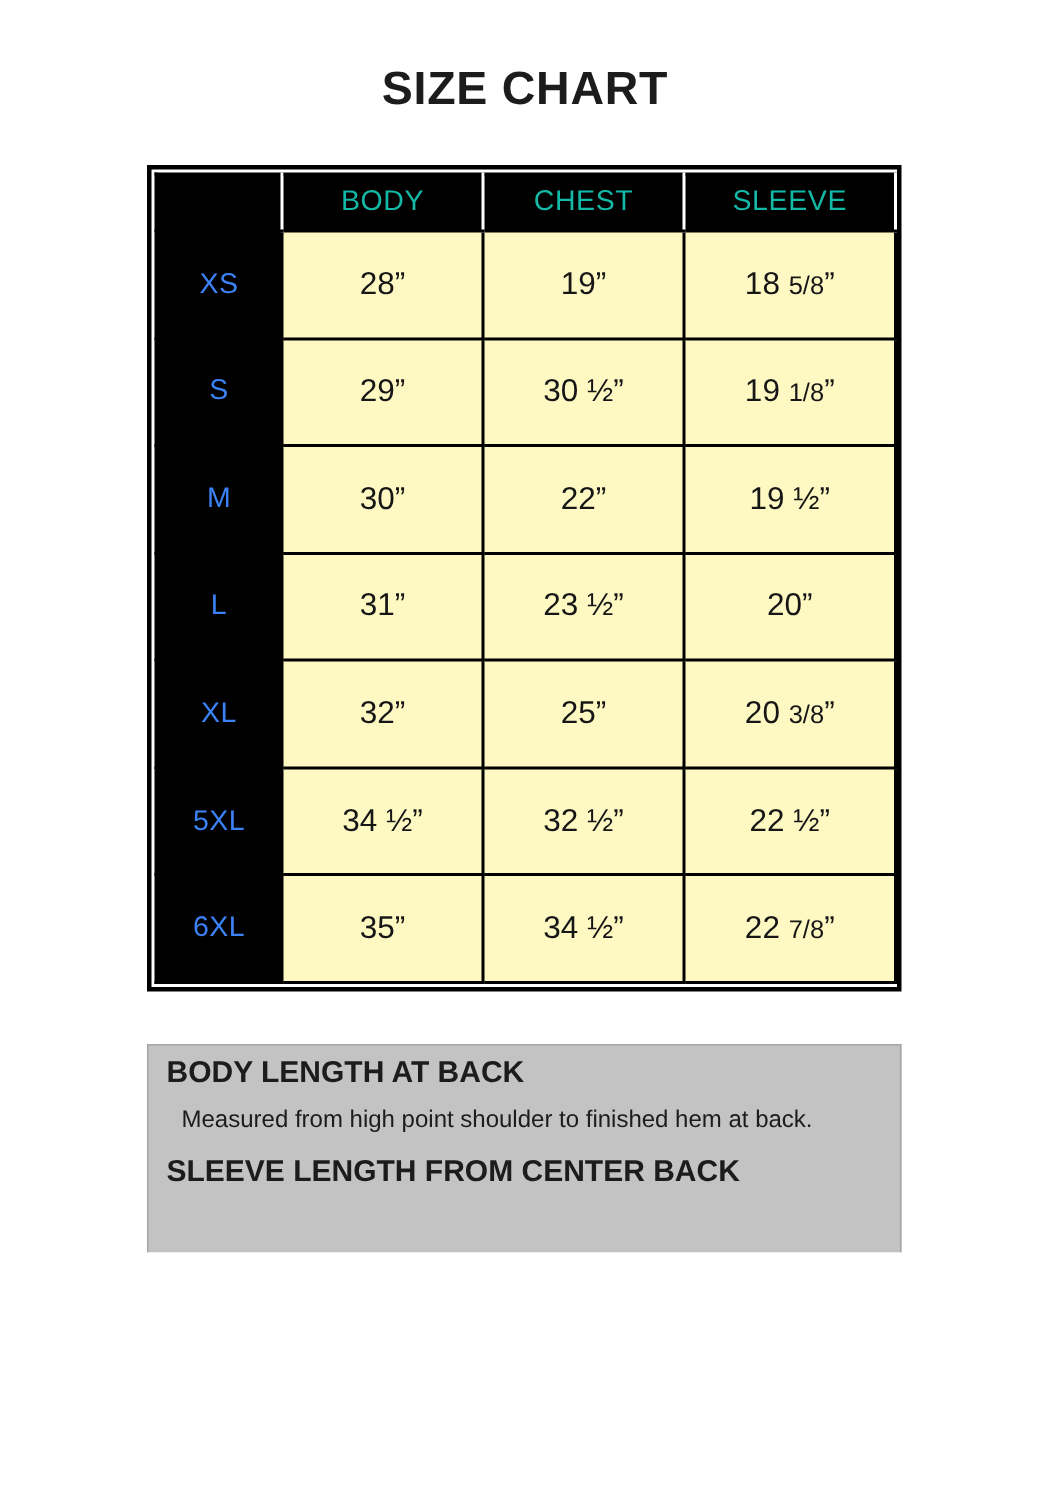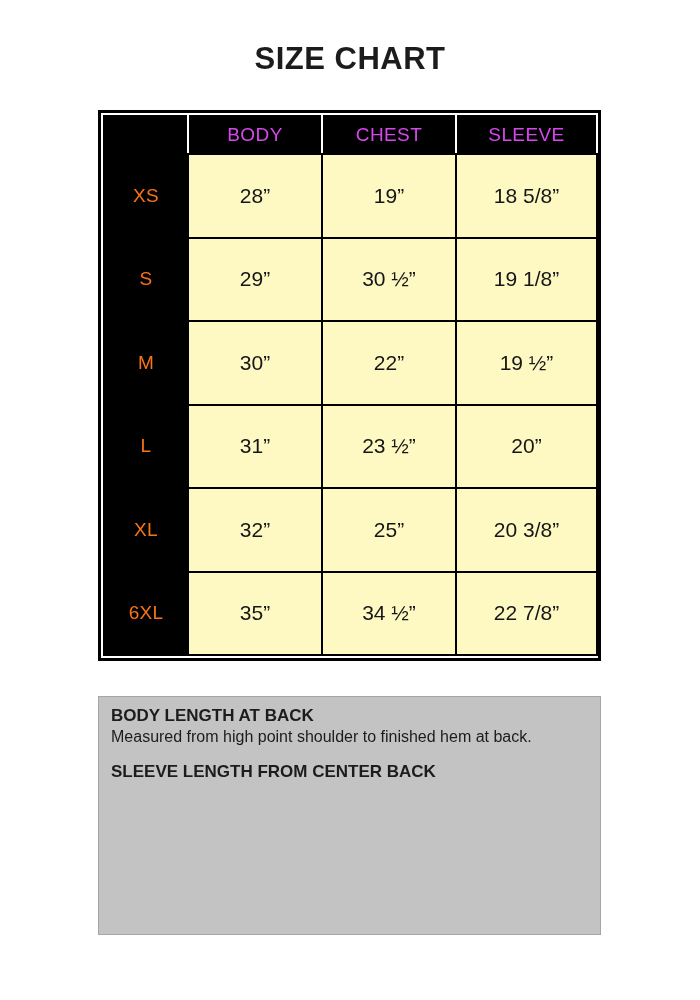--- a/index.html
+++ b/index.html
@@ -4,21 +4,21 @@
 <style>
   html, body {
     margin: 0;
     padding: 0;
     background: #ffffff;
     font-family: "Liberation Sans", sans-serif;
   }
   #page {
     position: relative;
     width: 700px;
-    height: 1000px;
+    height: 835px;
     background: #ffffff;
     overflow: hidden;
   }
 
   
   #title {
     position: absolute;
     top: 41px;
     left: 0;
     width: 700px;
@@ -54,68 +54,68 @@
   #size-table col.c-sleeve { width: 141px; }
 
   #size-table th, #size-table td {
     border: 2px solid #000000;
     text-align: center;
     vertical-align: middle;
     padding: 0;
   }
   #size-table thead th {
     background: #000000;
-    color: #d946ef;
+    color: #14b8a6;
     font-weight: 400;
     font-size: 19px;
     letter-spacing: 0.4px;
     height: 36px;
     border-right: 2px solid #ffffff; 
     margin-top: 48px;
   }
   #size-table td.size-label {
     background: #000000;
-    color: #f97316;
+    color: #3b82f6;
     font-weight: 400;
     font-size: 19px;
     letter-spacing: 0.3px;
   }
   #size-table td.value-cell {
     background: #fef9c3;
     color: #161616;
     font-size: 21px;
   }
   #size-table td.value-cell .frac {
-    font-size: 21px;
+    font-size: 17px;
   }
 
   
   #notes {
     position: absolute;
     left: 98px;
     top: 696px;
     width: 503px;
     height: 239px;
     box-sizing: border-box;
     background: #c3c3c3;
     border: 1px solid #a5a5a5;
     padding: 6px 12px 10px 12px;
     color: #1c1c1c;
   }
   #notes .note-heading {
     margin: 14px 0 0 0;
-    font-size: 17px;
+    font-size: 20px;
     font-weight: 700;
     line-height: 21px;
   }
   #notes .note-block:first-child .note-heading {
     margin-top: 2px;
   }
   #notes .note-text {
-    margin: 0;
+    margin: 10px;
     font-size: 16px;
     line-height: 21px;
   }
 </style>
 </head>
 <body>
 
 <div id="page">
 
   <h1 id="title">SIZE CHART</h1>
@@ -161,20 +161,26 @@
             <td class="value-cell">23 ½”</td>
             <td class="value-cell">20”</td>
           </tr>
           <tr>
             <td class="size-label">XL</td>
             <td class="value-cell">32”</td>
             <td class="value-cell">25”</td>
             <td class="value-cell">20 <span class="frac">3/8</span>”</td>
           </tr>
           <tr>
+            <td class="size-label">5XL</td>
+            <td class="value-cell">34 ½”</td>
+            <td class="value-cell">32 ½”</td>
+            <td class="value-cell">22 ½”</td>
+          </tr>
+          <tr>
             <td class="size-label">6XL</td>
             <td class="value-cell">35”</td>
             <td class="value-cell">34 ½”</td>
             <td class="value-cell">22 <span class="frac">7/8</span>”</td>
           </tr>
         </tbody>
     </table>
   </div>
 
   <div id="notes">

